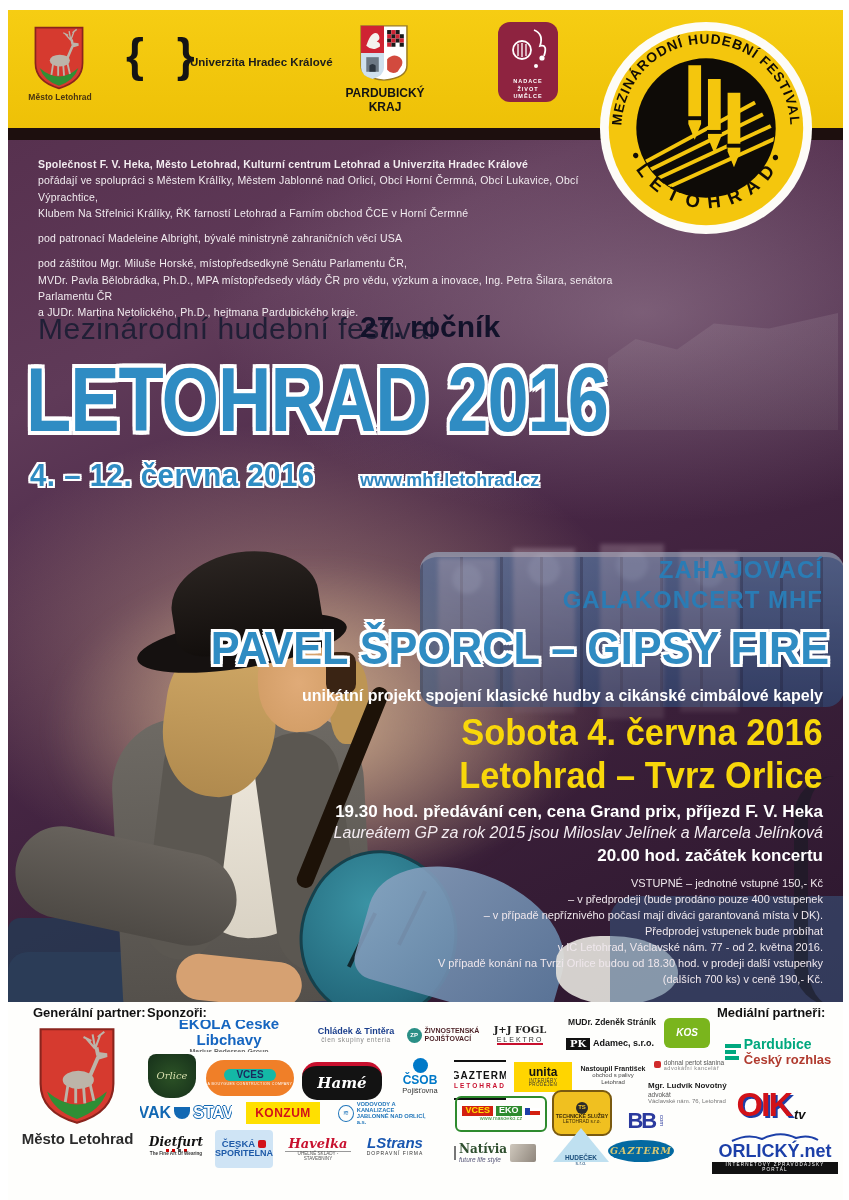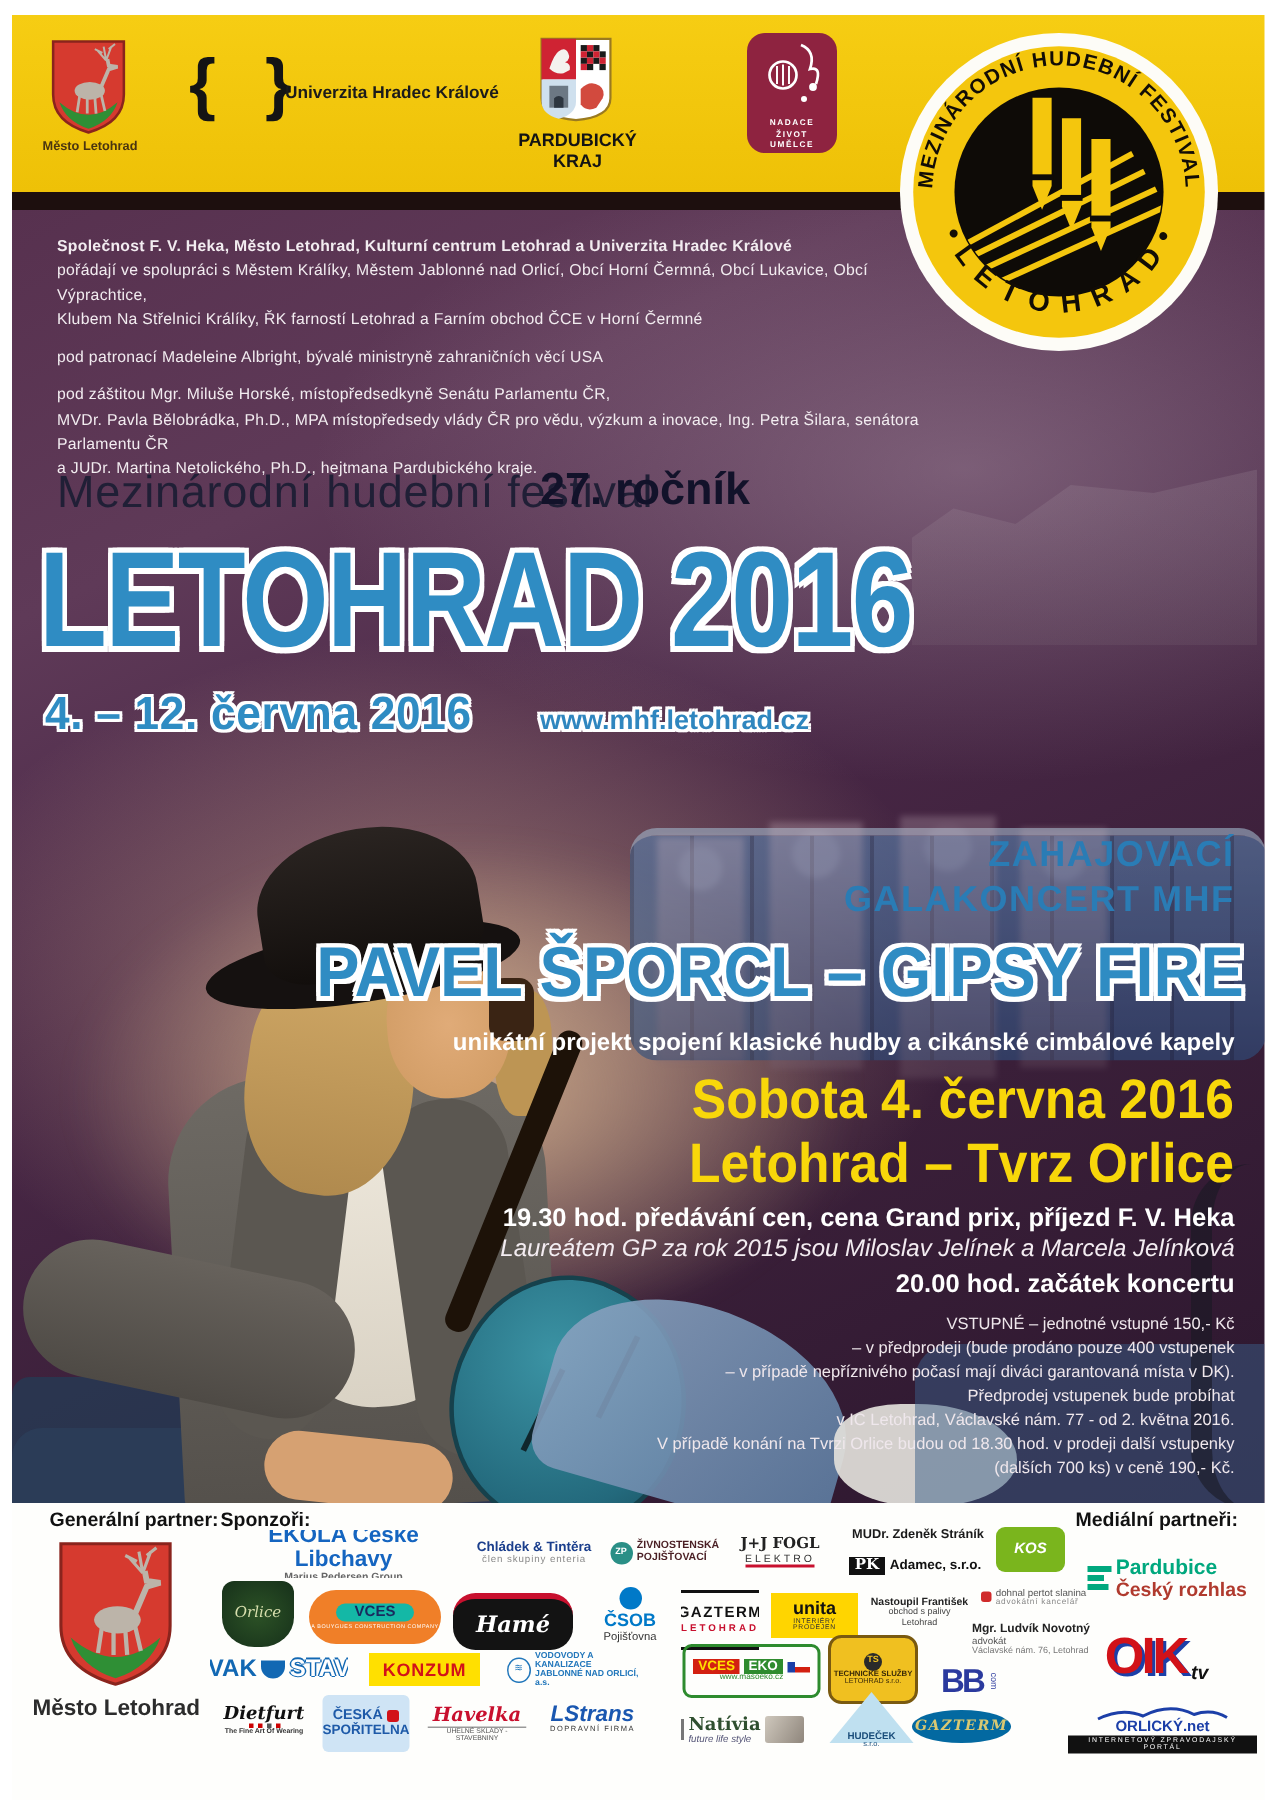--- a/index.html
+++ b/index.html
@@ -439,17 +439,17 @@
       <span class="row">
         <span class="n" style="font-size:34px;font-weight:bold;color:#d21219;letter-spacing:-2px;
           text-shadow:2px 2px 0 #1c3fa8">OIK</span>
         <span class="s" style="font-size:13px;font-weight:bold;font-style:italic;color:#111;align-self:flex-end">tv</span>
       </span>
     </div>
     <div class="sp" style="left:704px;top:130px;width:126px;height:42px">
       <svg width="90" height="10" viewBox="0 0 90 10">
         <path d="M2,9 Q18,1 32,7 Q50,-2 66,6 Q78,2 88,8" stroke="#1c3fa8" stroke-width="2" fill="none"></path>
       </svg>
-      <span class="n" style="font-size:10px;font-weight:bold;color:#1c3fa8">ORLICKÝ.net</span>
+      <span class="n" style="font-size:18px;font-weight:bold;color:#1c3fa8">ORLICKÝ.net</span>
       <span class="s" style="font-size:4.6px;color:#fff;background:#111;letter-spacing:1.2px;padding:1px 6px">INTERNETOVÝ ZPRAVODAJSKÝ PORTÁL</span>
     </div>
   </div>
 </div>
 
 </body></html>

